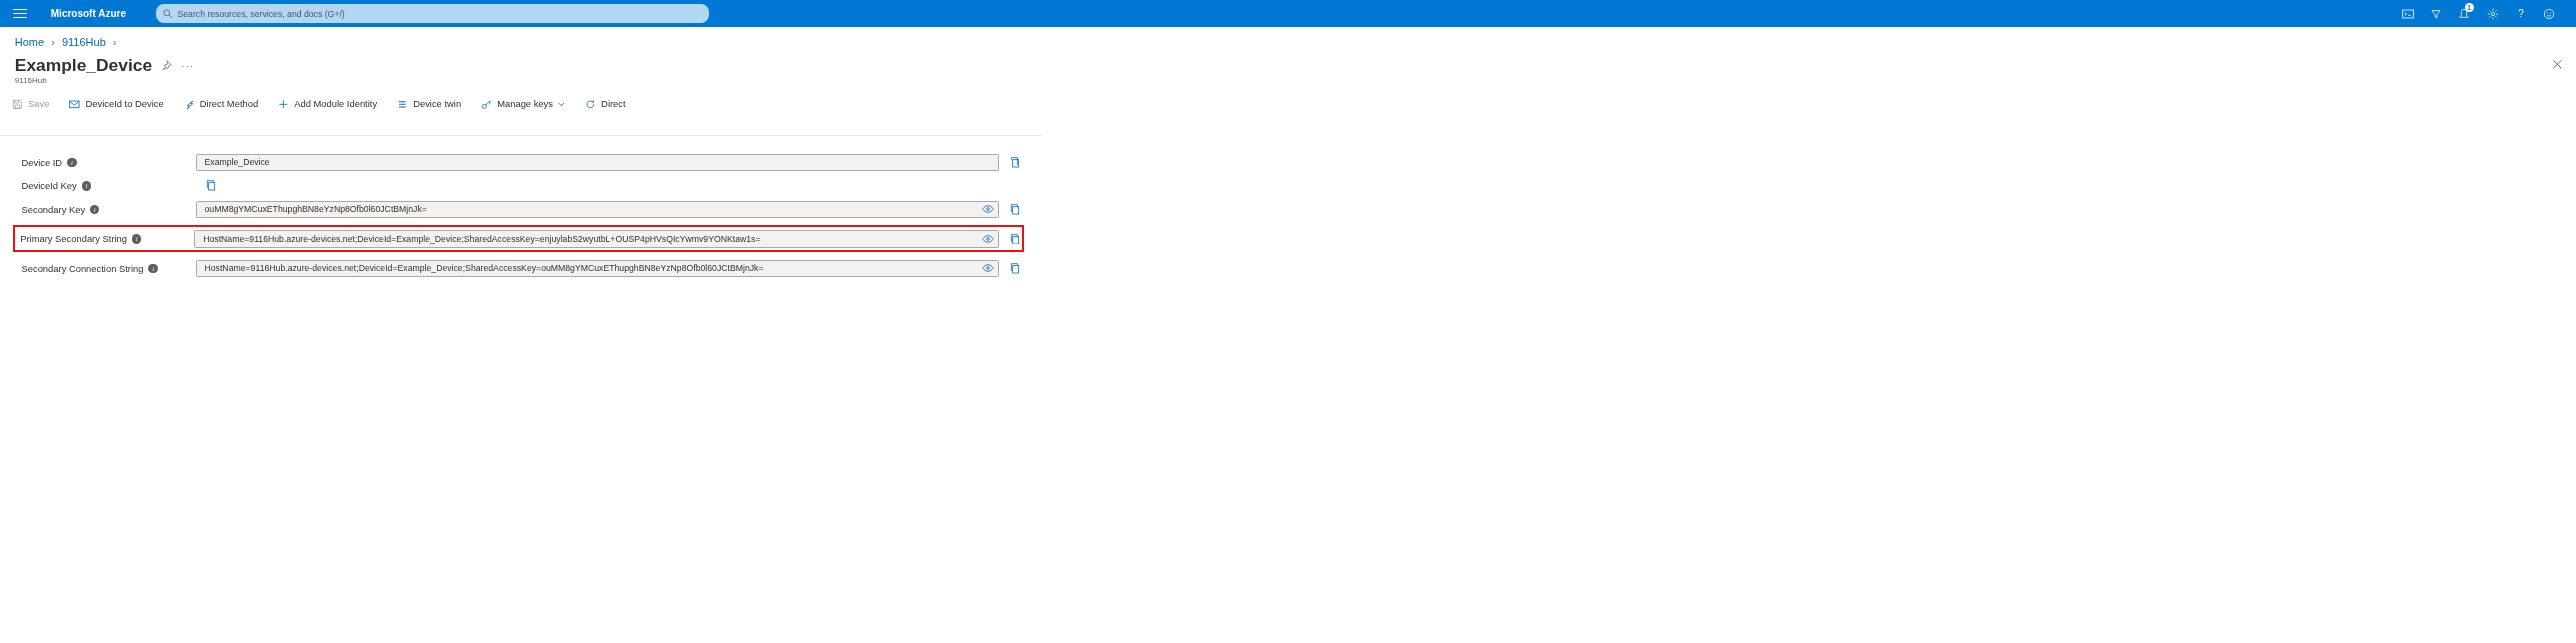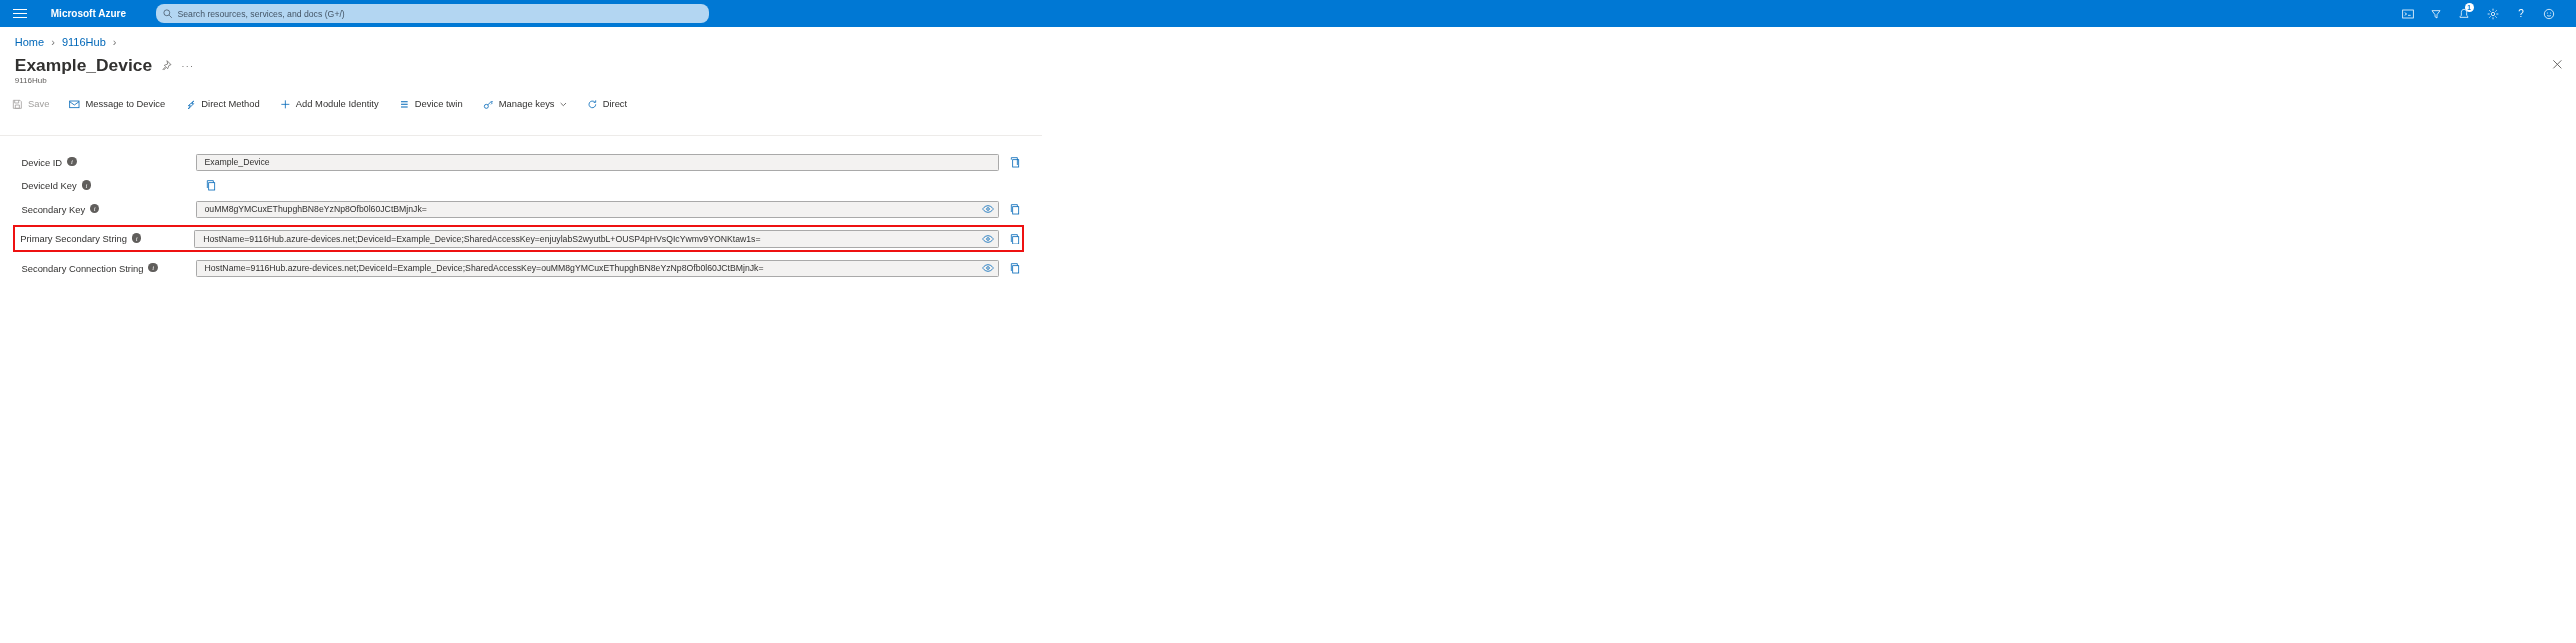--- a/index.html
+++ b/index.html
@@ -35,21 +35,21 @@
   .toolbar { border-bottom: 0.7px solid #edebe9; padding: 4px 8px 23px; display: flex; align-items: center; gap: 12px; width: 1042px; }
   .tbtn { display: inline-flex; align-items: center; gap: 5.4px; padding: 2.7px 4px; cursor: pointer; font-size: 9.4px; color: #323130; }
   .tbtn.disabled { color: #a19f9d; cursor: default; }
   .tbtn .ico { color: #0067b8; display: flex; }
   .tbtn.disabled .ico { color: #a19f9d; }
 
   
   .form-area { padding: 17.4px 21.5px; width: 1042px; }
   .form-row { display: flex; align-items: center; margin-bottom: 9.4px; position: relative; }
   .form-row.highlight { outline: 2px solid #e11; outline-offset: -0.7px; padding-left: 5.4px; margin-left: -6.7px; padding-right: 1.3px; margin-right: -1.3px; padding-top: 2.7px; padding-bottom: 2.7px; }
-  .flabel { width: 174px; font-size: 9.4px; color: #323130; display: flex; gap: 5px; }
+  .flabel { width: 174px; font-size: 9.4px; color: #323130; display: flex; align-items: center; gap: 5px; }
   .info-dot { width: 9.4px; height: 9.4px; border-radius: 50%; background: #605e5c; color: #fff; font-size: 6.7px; display: inline-flex; align-items: center; justify-content: center; font-style: italic; font-family: Georgia, serif; }
   .finput-wrap { flex: 1; position: relative; }
   .finput { width: 100%; height: 17.4px; border: 0.7px solid #8a8886; border-radius: 1.3px; background: #efefef; padding: 0 23px 0 8px; font-size: 8.7px; color: #323130; }
   .finput.readonly { background: #f3f2f1; border-color: #a9a9a9; }
   .eye { position: absolute; right: 5.4px; top: 50%; transform: translateY(-50%); color: #0067b8; cursor: pointer; display: flex; }
   .copy-btn { margin-left: 10.7px; color: #0067b8; cursor: pointer; display: flex; }
 
   svg { display: block; }
 </style>
 </head>
@@ -143,21 +143,21 @@
       </span>
     <span>Save</span>
   </div>
   <div class="tbtn">
     <span class="ico">
         <svg width="10.7" height="10.7" viewBox="0 0 16 16">
           <rect x="1" y="3" width="14" height="10" fill="none" stroke="currentColor" stroke-width="1.2"></rect>
           <path d="M1 4l7 5 7-5" fill="none" stroke="currentColor" stroke-width="1.2"></path>
         </svg>
       </span>
-    <span>Message to Device</span>
+    <span>DeviceId to Device</span>
   </div>
   <div class="tbtn">
     <span class="ico">
         <svg width="10.7" height="10.7" viewBox="0 0 16 16">
           <path d="M13 3L5 10h3l-3 5 8-8h-3z" fill="none" stroke="currentColor" stroke-width="1.2"></path>
         </svg>
       </span>
     <span>Direct Method</span>
   </div>
   <div class="tbtn">

